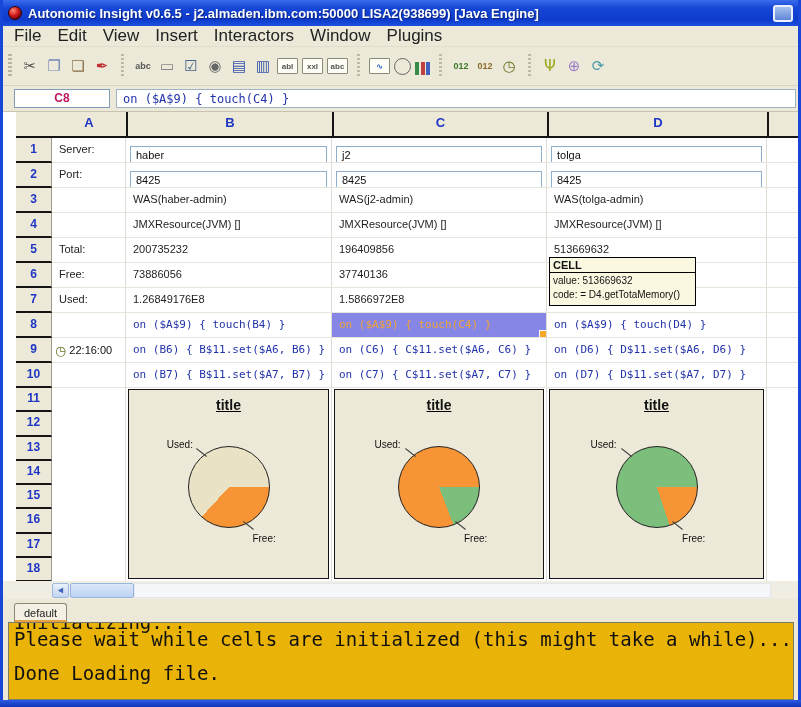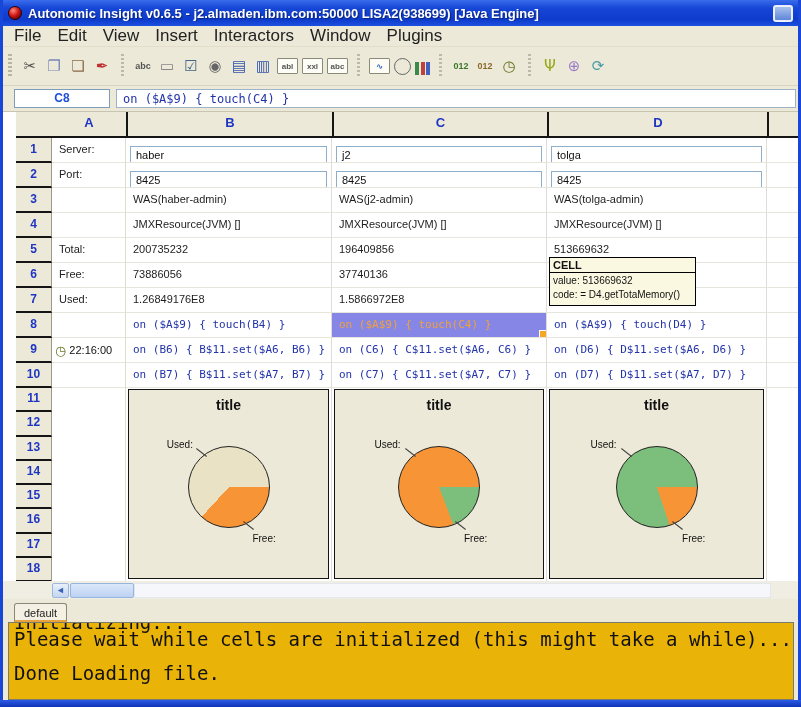--- a/index.html
+++ b/index.html
@@ -46,21 +46,21 @@
                height:14px;min-width:19px;border-radius:1px;font-family:"Liberation Sans",sans-serif;}
   .tbico.i-pie{width:15px;min-width:15px;height:15px;border-radius:50%;border:1px solid #666;}
   .tbico.i-bars{width:15px;min-width:15px;height:13px;margin-top:4px;
     background:linear-gradient(90deg,#3A8A4A 0 4px,transparent 4px 6px,#C04040 6px 10px,transparent 10px 11px,#4060C0 11px 15px);}
 
   
   .formulabar{position:absolute;left:0;top:86px;width:801px;height:26px;background:#ECE9D8;
               box-sizing:border-box;border-bottom:1px solid #C8C4B2;}
   .cellref{position:absolute;left:14px;top:3px;width:96px;height:19px;background:#fff;
            border:1px solid #7F9DB9;box-sizing:border-box;text-align:center;font-weight:bold;
-           font-size:12px;line-height:17px;color:#1d4ed8;}
+           font-size:12px;line-height:17px;color:#be185d;}
   .ffield{position:absolute;left:116px;top:3px;right:5px;height:19px;background:#fff;
           border:1px solid #9DB4C8;box-sizing:border-box;padding:1px 6px;
           font-family:"DejaVu Sans Mono",monospace;font-size:12px;color:#2233AA;line-height:16px;
           white-space:nowrap;overflow:hidden;}
 
   
   .gridwrap{position:absolute;left:0;top:112px;width:801px;height:469px;background:#fff;
             padding-left:16px;box-sizing:border-box;overflow:hidden;}
   .ghead{display:flex;height:24px;border-bottom:2px solid #151515;}
   .corner{width:36px;flex:none;background:#ECE9D8;}
@@ -84,21 +84,21 @@
   .sel{position:relative;background:#8686E6;color:#EFA23B;}
   .fillhandle{position:absolute;right:0;bottom:0;width:6px;height:6px;background:#F5A623;border-top:1px solid #fff;border-left:1px solid #fff;}
   .timecell{display:flex;align-items:center;gap:3px;padding-left:3px;color:#111;}
   .clockglyph{color:#6A7A2A;font-size:13px;font-family:"DejaVu Sans",sans-serif;}
 
   
   .chartband{display:flex;height:194px;}
   .rhcol{width:36px;flex:none;display:flex;flex-direction:column;}
   .rhcol .rh{flex:1;line-height:21px;width:auto;}
   .chartcellA{width:74px;flex:none;border-right:1px solid #DDDDD4;box-sizing:border-box;}
-  .cwrap{flex:none;box-sizing:border-box;padding:1px 2px;border-right:1px solid #DDDDD4;}
+  .cwrap{flex:none;box-sizing:border-box;padding:1px 2px;border-right:1px solid #DDDDD4;text-decoration:underline;}
   .cw-b{width:206px;} .cw-c{width:215px;} .cw-d{width:220px;}
   .cpanel{position:relative;width:100%;height:190px;border:1px solid #151515;background:#ECE9D8;box-sizing:border-box;}
   .ctitle{text-align:center;font-weight:bold;font-size:14px;padding-top:7px;color:#111;}
   .pie{position:absolute;width:82px;height:82px;border-radius:50%;border:1px solid #222;
        left:calc(50% - 41px);top:56px;box-sizing:border-box;}
   .plab{position:absolute;font-size:10px;color:#111;}
   .plab.used{left:19%;top:26%;}
   .plab.free{left:62%;top:76%;}
   .lead{position:absolute;width:13px;height:1px;background:#444;}
   .lead.u{left:33%;top:33%;transform:rotate(38deg);}

